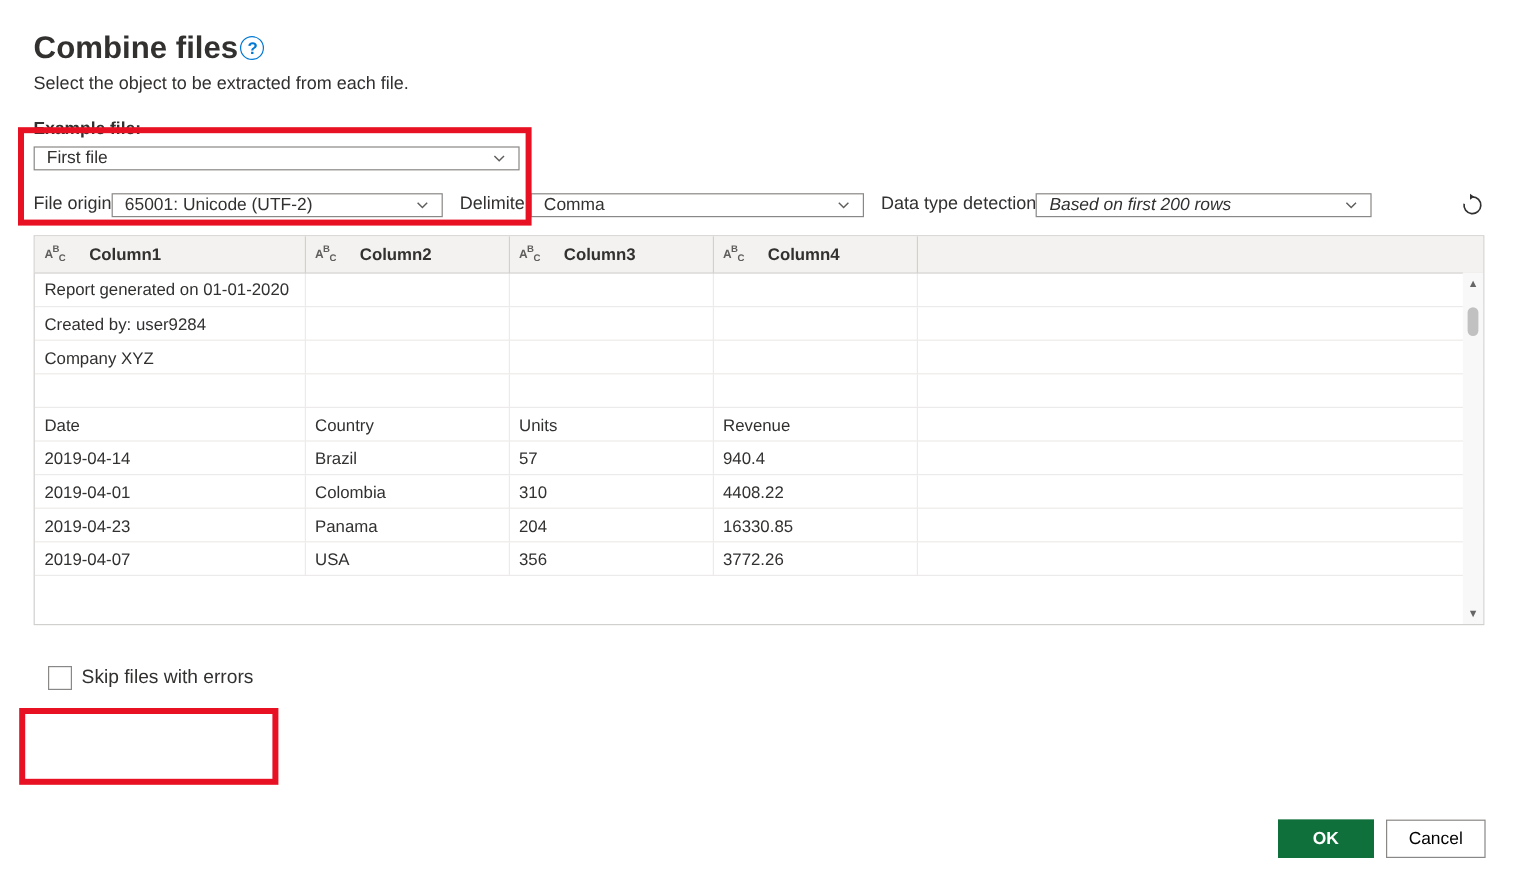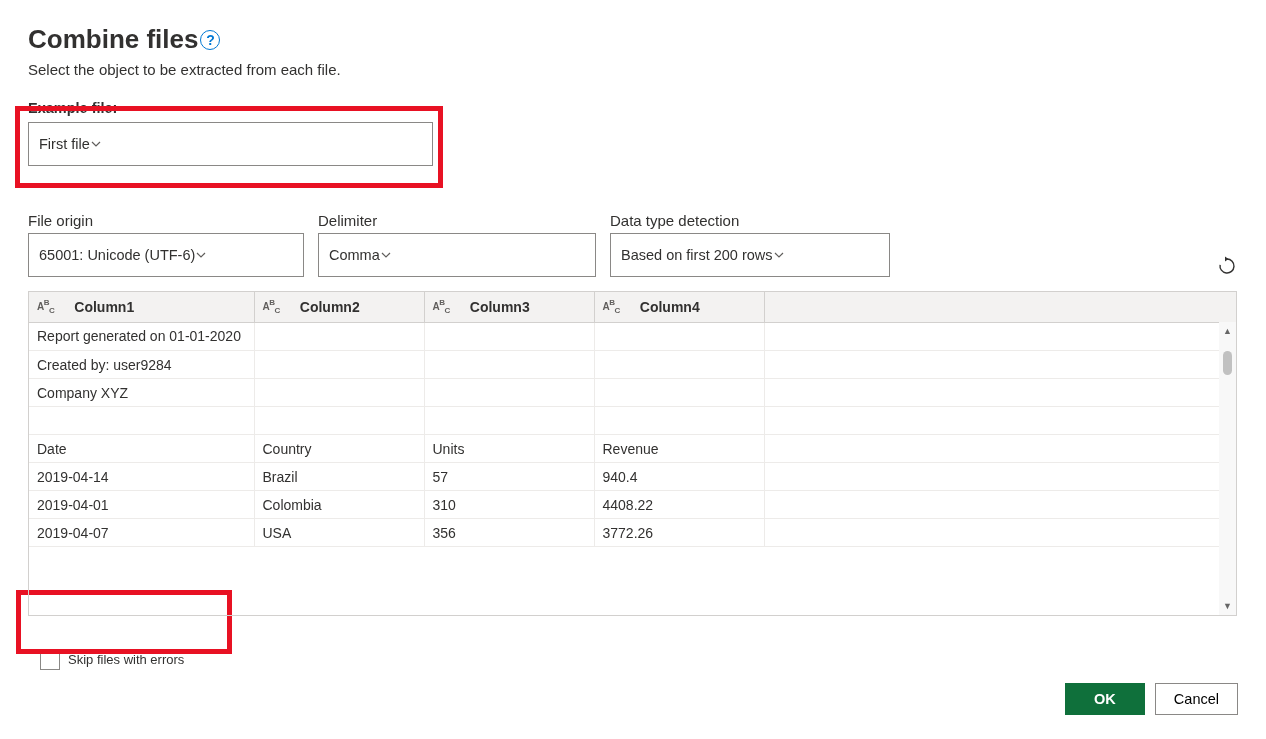--- a/index.html
+++ b/index.html
@@ -38,36 +38,36 @@
   .highlight-box {
     position: absolute;
     border: 5px solid var(--red);
     pointer-events: none;
   }
   .highlight-1 { left: 15px; top: 106px; width: 428px; height: 82px; }
   .highlight-2 { left: 16px; top: 590px; width: 216px; height: 64px; }
   .example-section { margin-bottom: 18px; }
   .field-label { font-size: 14.5px; font-weight: 600; margin-bottom: 6px; }
   .dropdown {
-    display: flex; align-items: center; justify-content: flex-start;
+    display: flex; align-items: center; justify-content: space-between;
     border: 1px solid var(--border); background: var(--bg);
-    height: 44px; padding: 0 10px; cursor: pointer;
+    height: 20px; padding: 0 10px; cursor: pointer;
     font-size: 14.5px;
   }
   .dropdown .chevron {
     width: 12px; height: 12px; display: inline-block;
   }
   .chevron svg { display: block; }
   .dd-example { width: 405px; }
   .options-row { display: flex; gap: 14px; align-items: flex-end; margin-bottom: 14px; }
-  .opt-group { display: flex; flex-direction: column; margin-top: 28px; }
+  .opt-group { display: flex; flex-direction: row; }
   .opt-group .field-label { font-weight: 400; font-size: 15px; margin-bottom: 4px; }
   .dd-origin { width: 276px; }
   .dd-delim { width: 278px; }
-  .dd-detect { width: 280px; }
+  .dd-detect { width: 280px; font-style: italic; }
   .refresh-icon {
     margin-left: auto;
     width: 22px; height: 22px; display: flex; align-items: center; justify-content: center;
     cursor: pointer;
   }
   .table-wrap {
     border: 1px solid var(--border-light);
     width: 1209px;
     position: relative;
   }
@@ -127,21 +127,21 @@
   .scroll-track { flex: 1; position: relative; width: 100%; }
   .scroll-thumb {
     position: absolute; top: 12px; left: 4px; width: 9px; height: 24px;
     background: #c1c1c1; border-radius: 5px;
   }
   .skip-row { display: flex; align-items: center; gap: 8px; margin-top: 34px; margin-left: 12px;}
   .checkbox {
     width: 20px; height: 20px; border: 1px solid var(--border); background: var(--bg);
     cursor: pointer;
   }
-  .skip-label { font-size: 13px; cursor: pointer; }
+  .skip-label { font-size: 16px; cursor: pointer; }
   .button-row {
     position: absolute;
     right: 28px;
     bottom: 24px;
     display: flex; gap: 10px;
   }
   .btn {
     min-width: 80px; height: 32px;
     padding: 0 18px;
     font-size: 14.5px; font-family: inherit;
@@ -178,21 +178,21 @@
           <path d="M2 4 L6 8 L10 4" stroke="#605e5c" stroke-width="1.2" fill="none"></path>
         </svg>
     </span>
   </div>
 </div>
 
 <div class="options-row">
   <div class="opt-group">
     <div class="field-label">File origin</div>
     <div class="dropdown dd-origin">
-      <span>65001: Unicode (UTF-6)</span>
+      <span>65001: Unicode (UTF-2)</span>
       <span class="chevron">
         <svg width="12" height="12" viewBox="0 0 12 12">
             <path d="M2 4 L6 8 L10 4" stroke="#605e5c" stroke-width="1.2" fill="none"></path>
           </svg>
       </span>
     </div>
   </div>
   <div class="opt-group">
     <div class="field-label">Delimiter</div>
     <div class="dropdown dd-delim">
@@ -315,20 +315,27 @@
             <td></td>
           </tr>
           <tr>
             <td>2019-04-01</td>
             <td>Colombia</td>
             <td>310</td>
             <td>4408.22</td>
             <td></td>
           </tr>
           <tr>
+            <td>2019-04-23</td>
+            <td>Panama</td>
+            <td>204</td>
+            <td>16330.85</td>
+            <td></td>
+          </tr>
+          <tr>
             <td>2019-04-07</td>
             <td>USA</td>
             <td>356</td>
             <td>3772.26</td>
             <td></td>
           </tr>
         </tbody>
     </table>
   </div>
   <div class="scrollbar">

